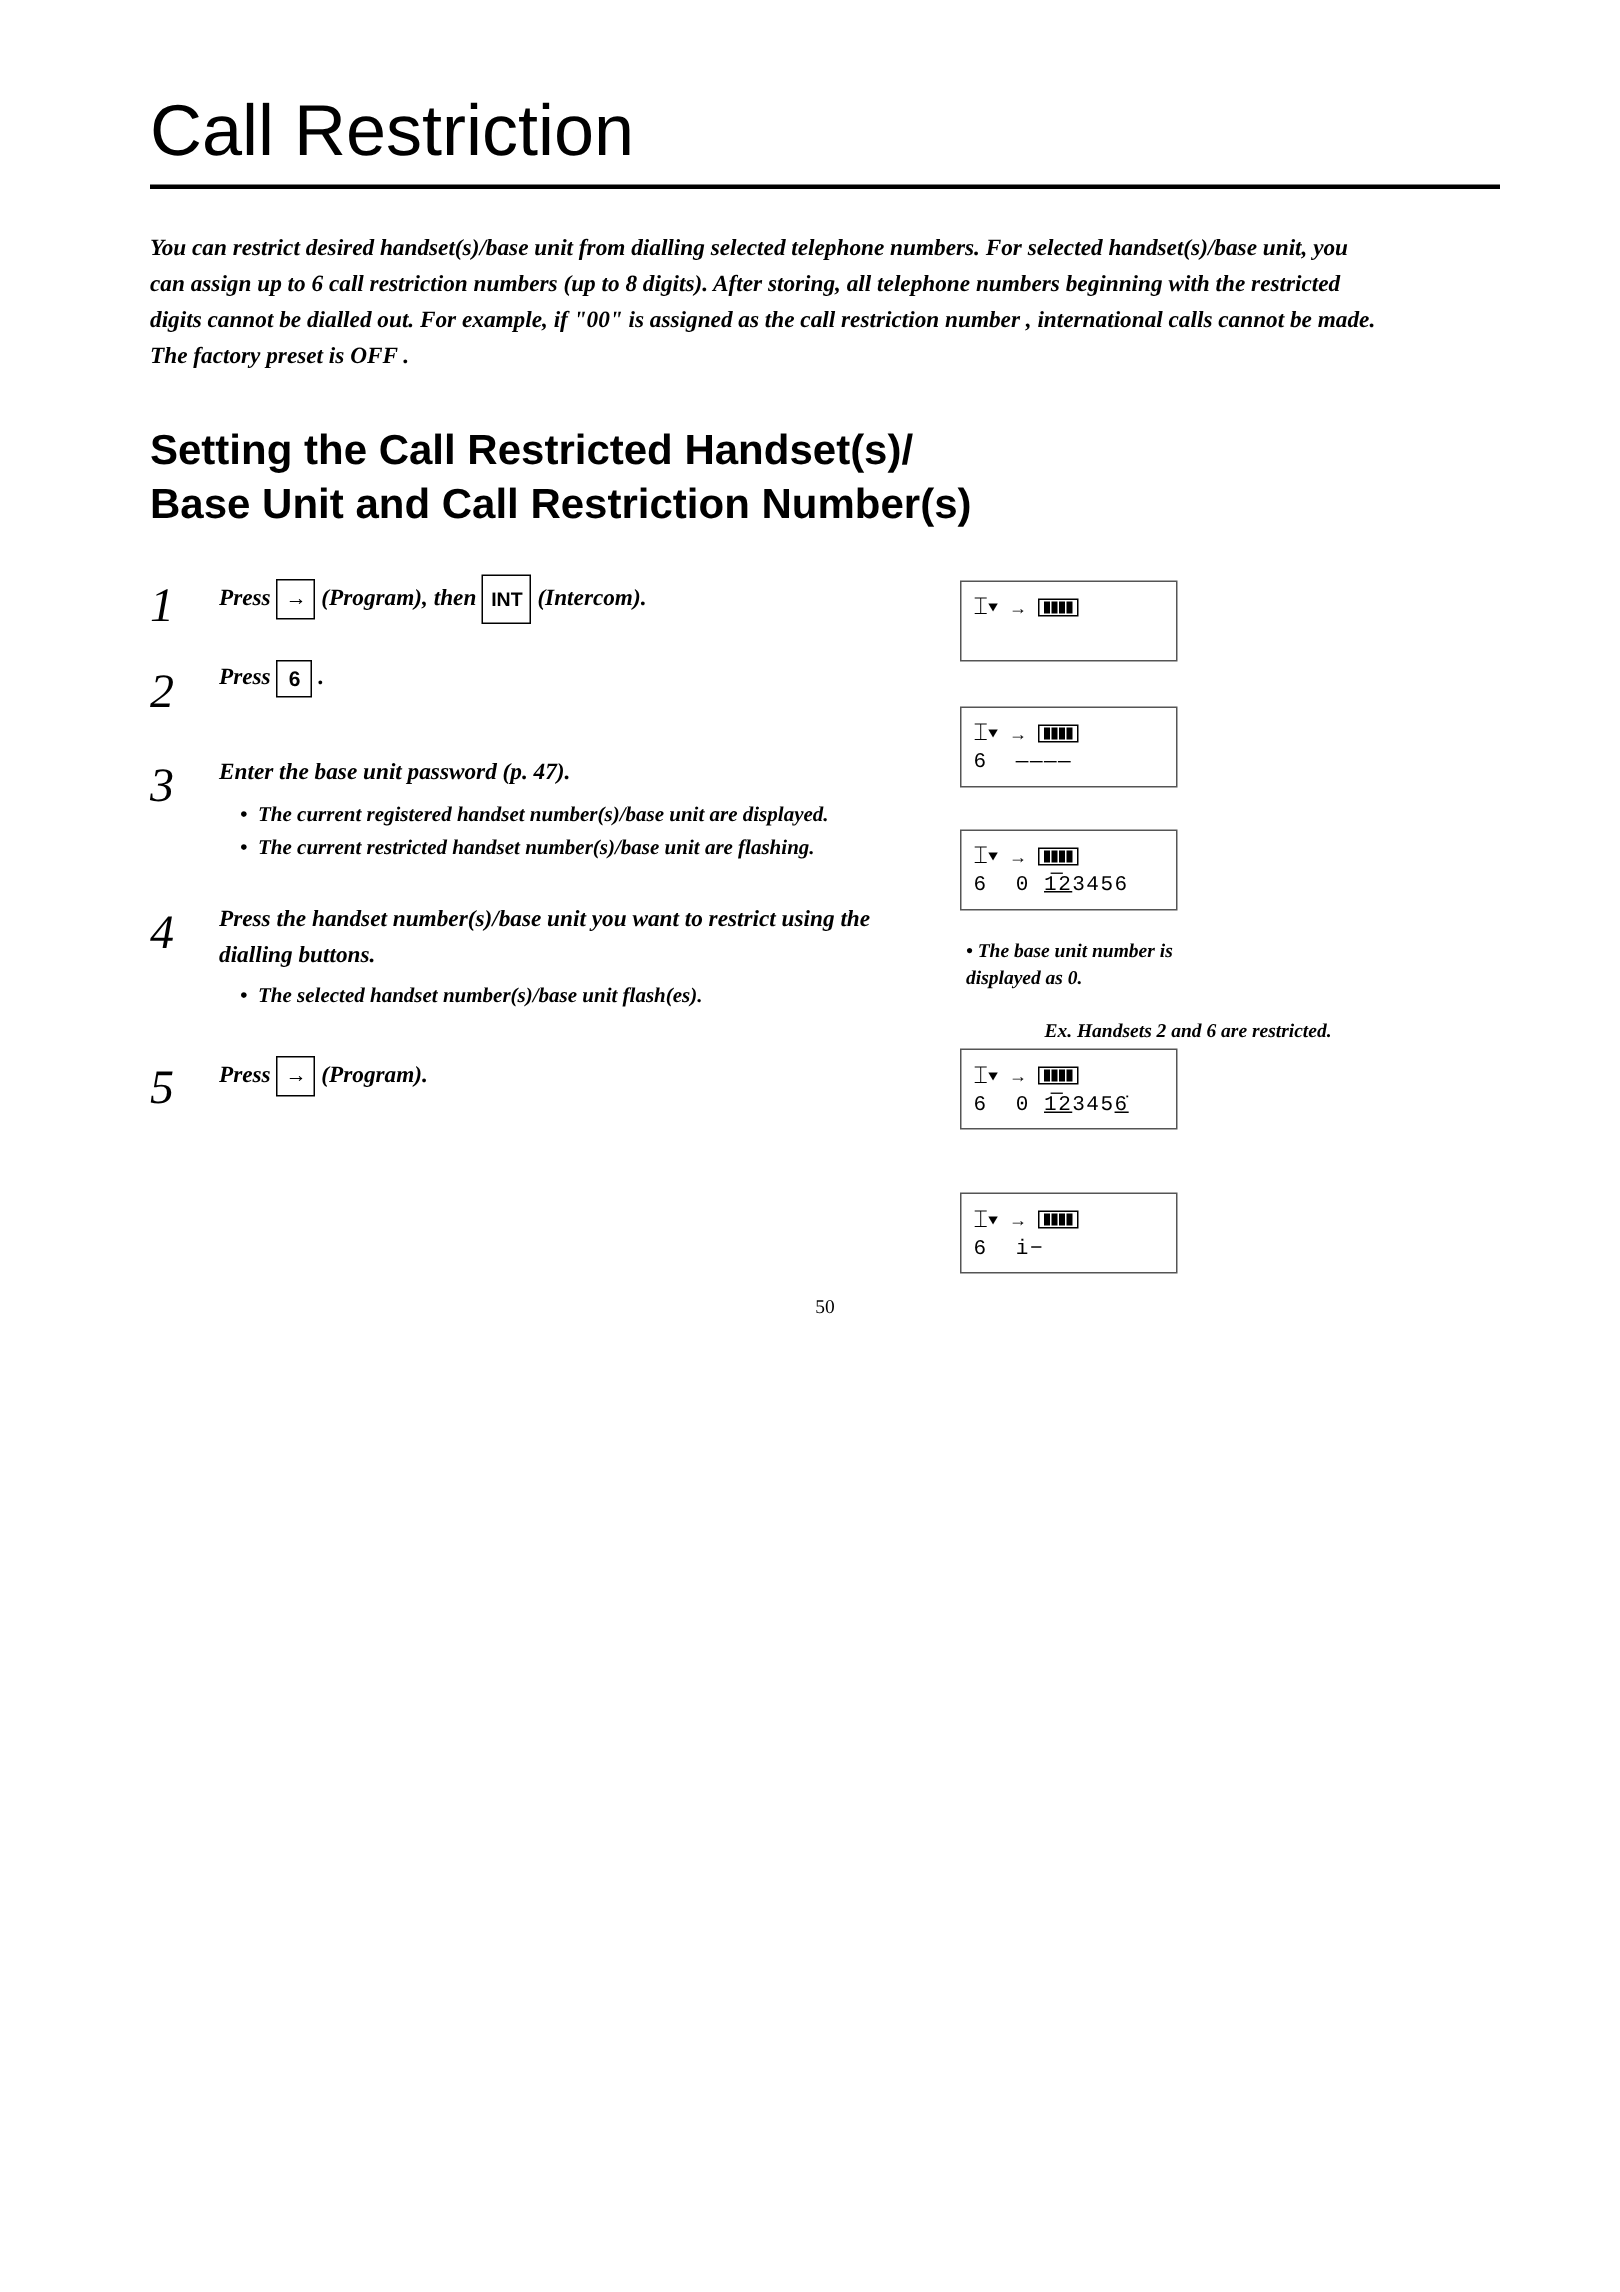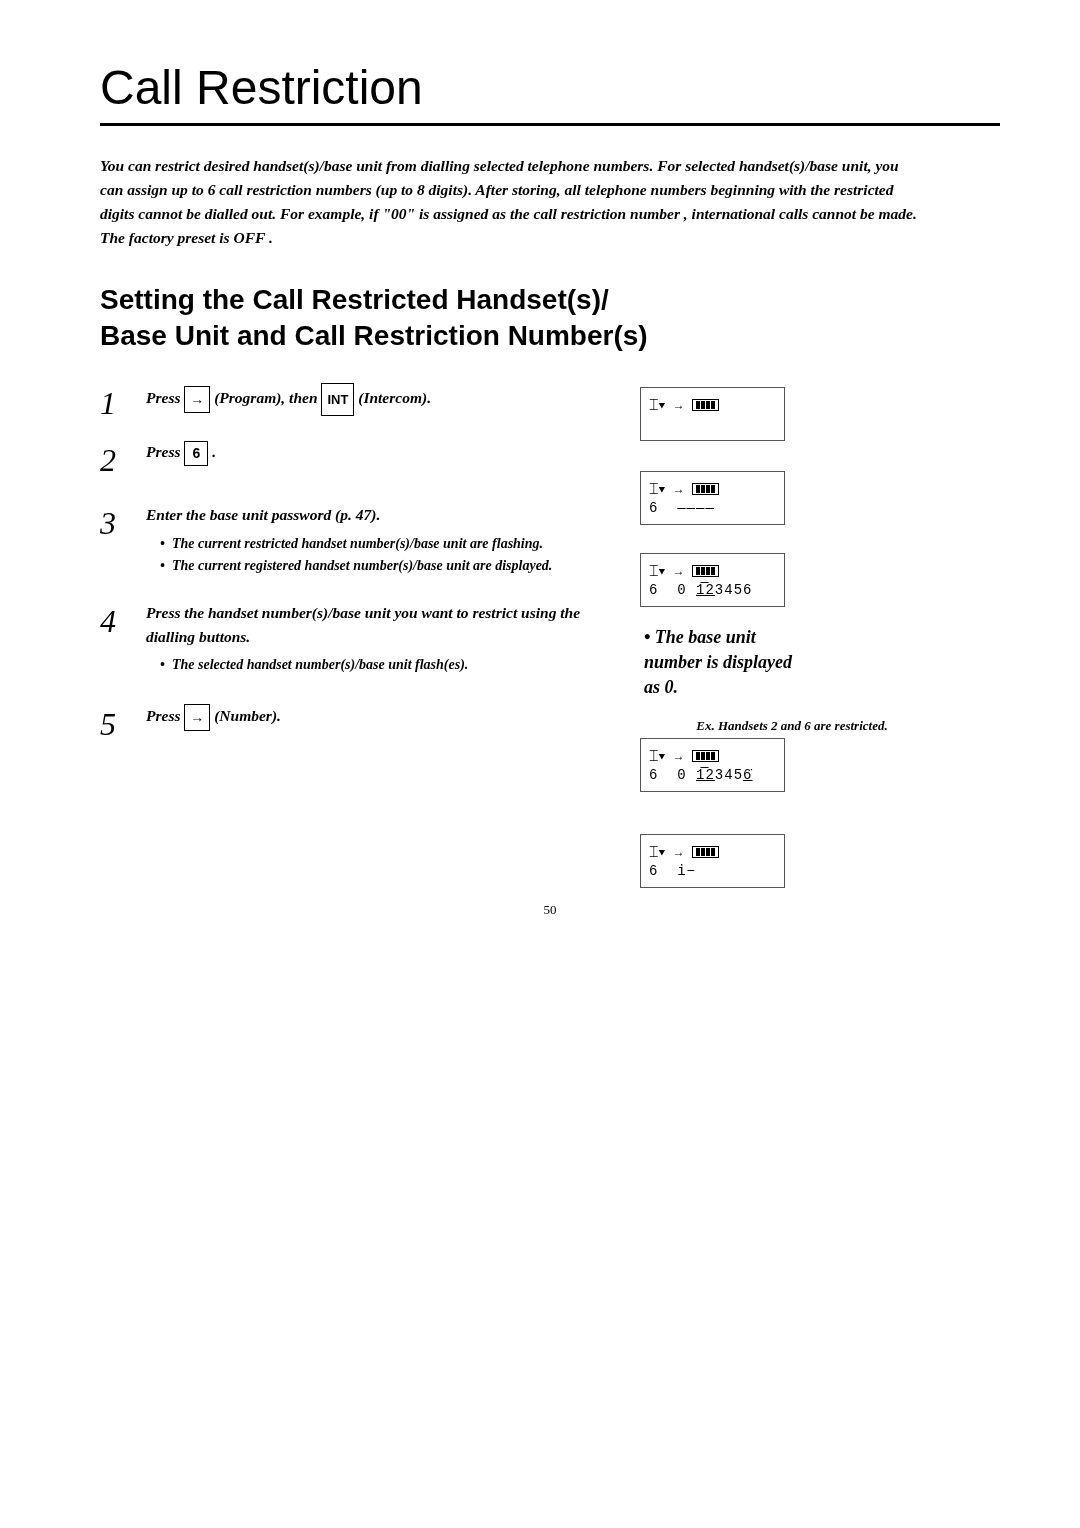--- a/index.html
+++ b/index.html
@@ -284,22 +284,22 @@
         </div>
       </div>
 
       <div class="step-row step3-block" style="margin-top:12px;">
         <div class="step-number"><em>3</em></div>
         <div class="step-content">
           <div class="step-main">
             <em>Enter the base unit password (p. 47).</em>
           </div>
           <div class="step-bullets">
+            <div class="step-bullet"><em>The current registered handset number(s)/base unit are displayed.</em></div>
             <div class="step-bullet"><em>The current restricted handset number(s)/base unit are flashing.</em></div>
-            <div class="step-bullet"><em>The current registered handset number(s)/base unit are displayed.</em></div>
           </div>
         </div>
       </div>
 
       <div class="step-row step4-block" style="margin-top:10px;">
         <div class="step-number"><em>4</em></div>
         <div class="step-content">
           <div class="step-main">
             <em>Press the handset number(s)/base unit you want to restrict using the dialling buttons.</em>
           </div>
@@ -308,21 +308,21 @@
           </div>
         </div>
       </div>
 
       <div class="step-row step5-block" style="margin-top:8px;">
         <div class="step-number"><em>5</em></div>
         <div class="step-content">
           <div class="step-main">
             <em>Press </em>
             <span class="key-arrow">→</span>
-            <em> (Number).</em>
+            <em> (Program).</em>
           </div>
         </div>
       </div>
 
     </div>
 
     <div class="right-displays" style="padding-left:20px; padding-top:0px;">
 
       <div class="display-block" style="margin-top:4px; margin-bottom:30px;">
         <div class="lcd-box">
@@ -371,21 +371,21 @@
                   <span class="lcd-battery-bar"></span>
                   <span class="lcd-battery-bar"></span>
                   <span class="lcd-battery-bar"></span>
                   <span class="lcd-battery-bar"></span>
                 </span>
               </span>
             </div>
             <div class="lcd-bottom-row">6 &nbsp;0 <span style="text-decoration:underline;">1̅2</span>3456</div>
           </div>
         </div>
-        <div class="display-note" style="margin-left:0; font-style:italic; font-size:18px; font-weight:bold; padding-left:4px;">• The base unit number is displayed as 0.</div>
+        <div class="display-note" style="margin-left:0; font-style:italic; font-size:13px; font-weight:bold; padding-left:4px;">• The base unit number is displayed as 0.</div>
       </div>
 
       <div class="display-block-with-note" style="margin-bottom:18px;">
         <div class="display-note-ex" style="font-style:italic; font-size:13px; font-weight:bold; text-align:center; padding-left:4px; margin-bottom:4px;"><em>Ex. Handsets 2 and 6 are restricted.</em></div>
         <div class="display-block">
           <div class="lcd-box">
             <div class="lcd-top-row">
               <span class="lcd-antenna">⌶▾</span>
               <span class="lcd-arrow">&nbsp;→&nbsp;</span>
               <span class="lcd-battery">

